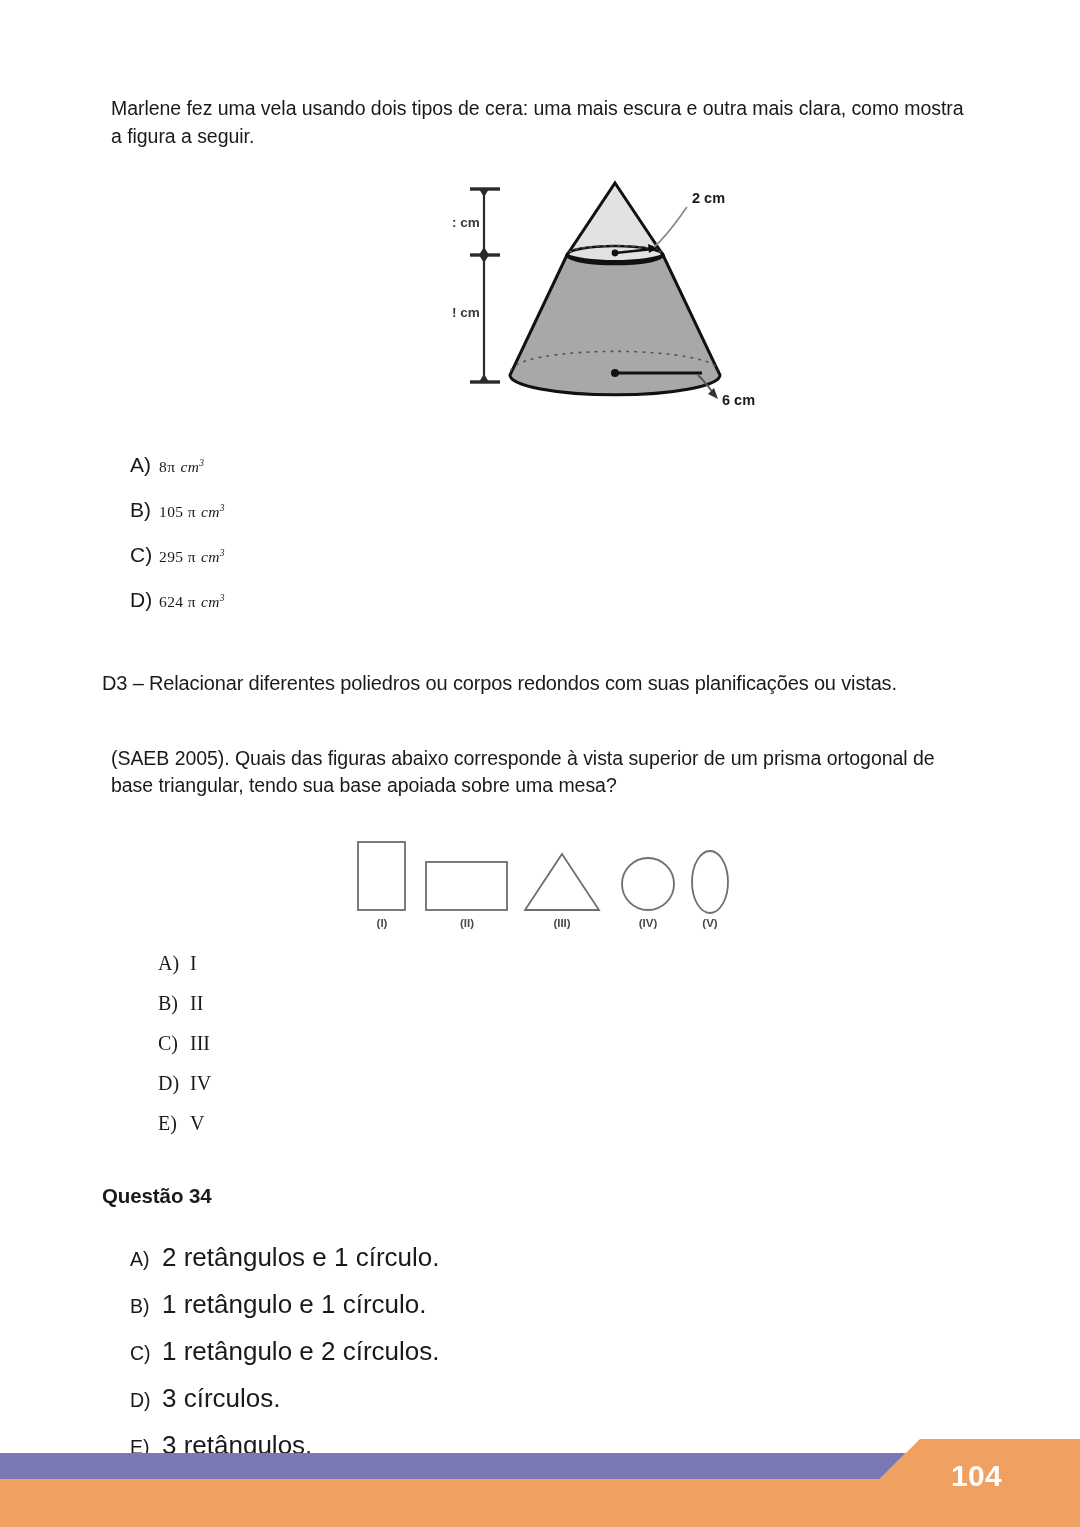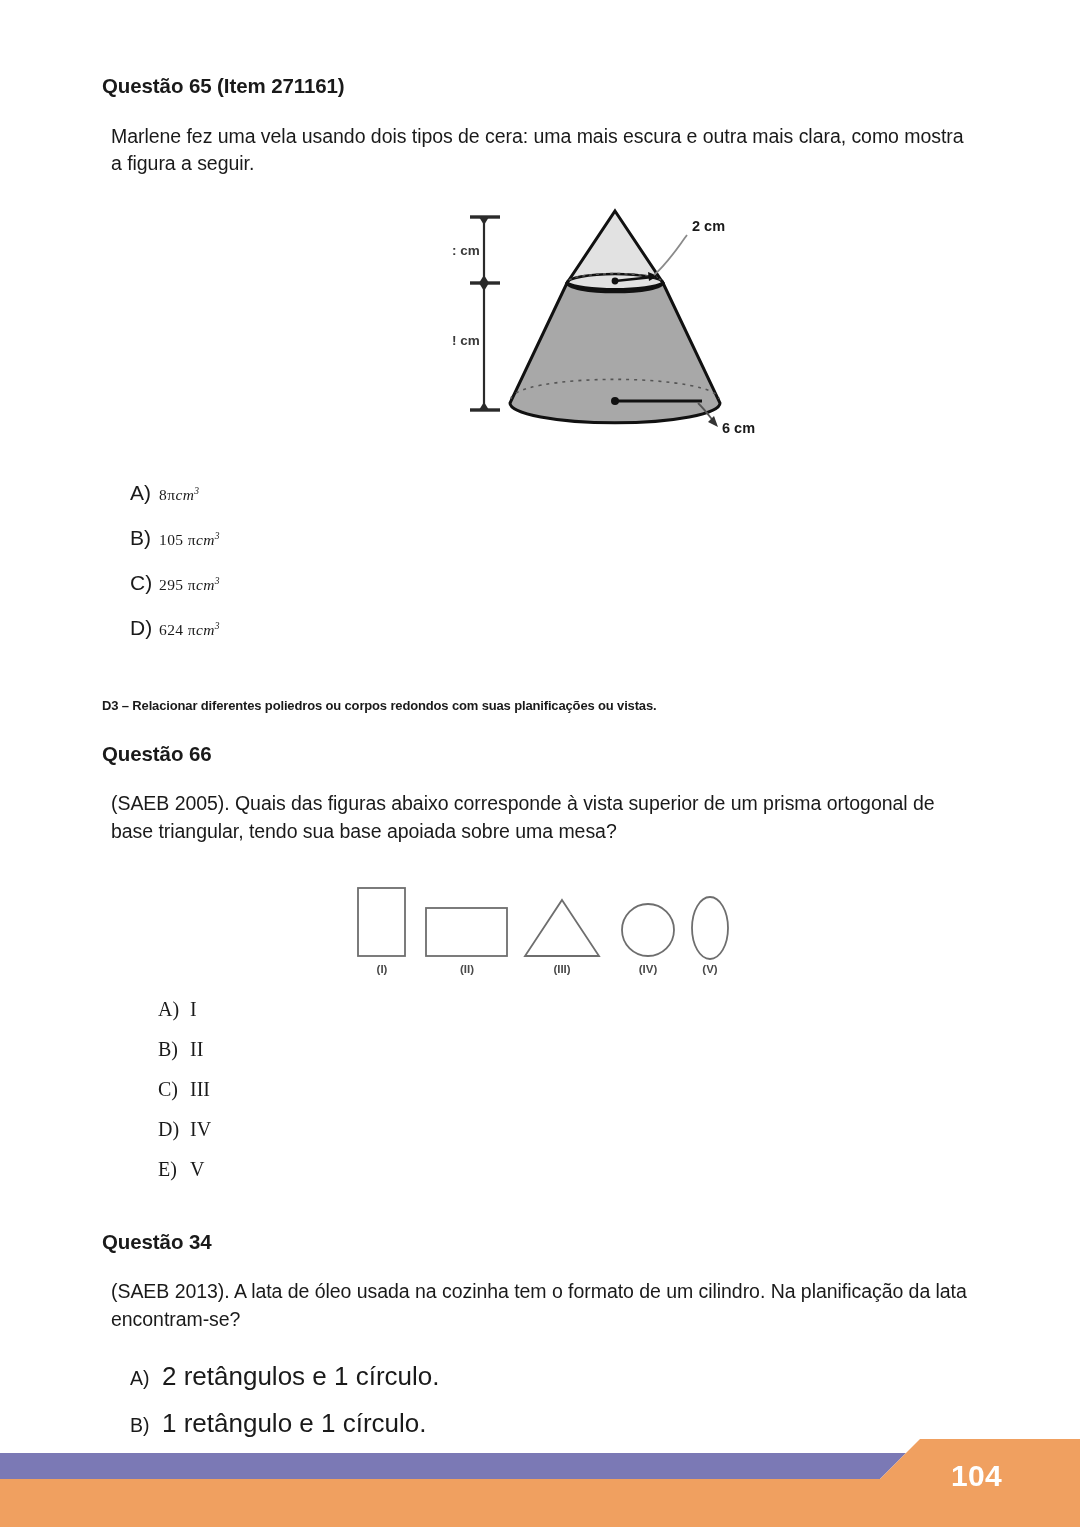--- a/index.html
+++ b/index.html
@@ -39,22 +39,22 @@
   }
 
   .body-text {
     font-size: 19.5px;
     line-height: 1.42;
     margin: 9px;
     letter-spacing: -0.05px;
   }
 
   .descriptor {
-    font-weight: bold;
-    font-size: 13px;
+    font-weight: normal;
+    font-size: 20px;
     line-height: 1.42;
     margin: 0;
     letter-spacing: -0.15px;
   }
   .gap-14 { height: 14px; }
   .gap-18 { height: 18px; }
   .gap-20 { height: 20px; }
   .gap-24 { height: 24px; }
   .gap-30 { height: 30px; }
   .gap-36 { height: 36px; }
@@ -82,20 +82,21 @@
   .opts-math { margin-left: 28px; }
   .opts-math .opt-row { margin-bottom: 21px; }
   .opts-math .opt-letter { font-size: 21px; width: 29px; flex: 0 0 29px; }
   .opt-math-val {
     font-family: "Liberation Serif", serif;
     font-size: 15.5px;
     letter-spacing: 0.4px;
   }
   .opt-math-val .unit {
     font-style: italic;
+    margin-left: 5px;
   }
   .opt-math-val sup {
     font-size: 9.5px;
     vertical-align: super;
   }
 
   
   .opts-roman { margin-left: 56px; }
   .opts-roman .opt-row { margin-bottom: 17px; }
   .opts-roman .opt-letter {
@@ -150,21 +151,20 @@
     letter-spacing: 0.3px;
   }
 </style>
 </head>
 <body>
 
 <div class="page">
 
   <div class="content">
 
-    <h2 class="q-title">Questão 65 (Item 271161)</h2>
     <div class="gap-14"></div>
     <p class="body-text">Marlene fez uma vela usando dois tipos de cera: uma mais escura e outra mais clara, como mostra a figura a seguir.</p>
 
     <div class="gap-18"></div>
 
     <div class="fig-cone">
       <svg width="880" height="232" viewBox="0 0 880 232" xmlns="http://www.w3.org/2000/svg">
 
         <g stroke="#2a2a2a" stroke-width="2.2" fill="none">
           <line x1="382" y1="12" x2="382" y2="205"></line>
@@ -240,21 +240,20 @@
         <span class="opt-math-val"><span>624</span>&nbsp;<span>π</span><span class="unit"><span>cm</span><sup>3</sup></span></span>
       </li>
     </ul>
 
     <div class="gap-36"></div>
 
     <p class="descriptor">D3 –  Relacionar diferentes poliedros ou corpos redondos com suas planificações ou vistas.</p>
 
     <div class="gap-24"></div>
 
-    <h2 class="q-title">Questão 66</h2>
     <div class="gap-14"></div>
     <p class="body-text">(SAEB 2005). Quais das figuras abaixo corresponde à vista superior de um prisma ortogonal de base triangular, tendo sua base apoiada sobre uma mesa?</p>
 
     <div class="gap-20"></div>
 
     <div class="fig-shapes">
       <svg width="880" height="105" viewBox="0 0 880 105" xmlns="http://www.w3.org/2000/svg">
         <g fill="none" stroke="#6E6E6E" stroke-width="1.8">
 
           <rect x="256" y="13" width="47" height="68"></rect>
@@ -299,21 +298,20 @@
       <li class="opt-row">
         <span class="opt-letter">E)</span>
         <span class="opt-roman-val">V</span>
       </li>
     </ul>
 
     <div class="gap-30"></div>
 
     <h2 class="q-title">Questão 34</h2>
     <div class="gap-14"></div>
-    <p class="body-text">(SAEB 2013). A lata de óleo usada na cozinha tem o formato de um cilindro. Na planificação da lata encontram-se?</p>
 
     <div class="gap-18"></div>
 
     <ul class="opt-list opts-plain">
       <li class="opt-row">
         <span class="opt-letter">A)</span>
         <span class="opt-plain-val">2 retângulos e 1 círculo.</span>
       </li>
       <li class="opt-row">
         <span class="opt-letter">B)</span>

